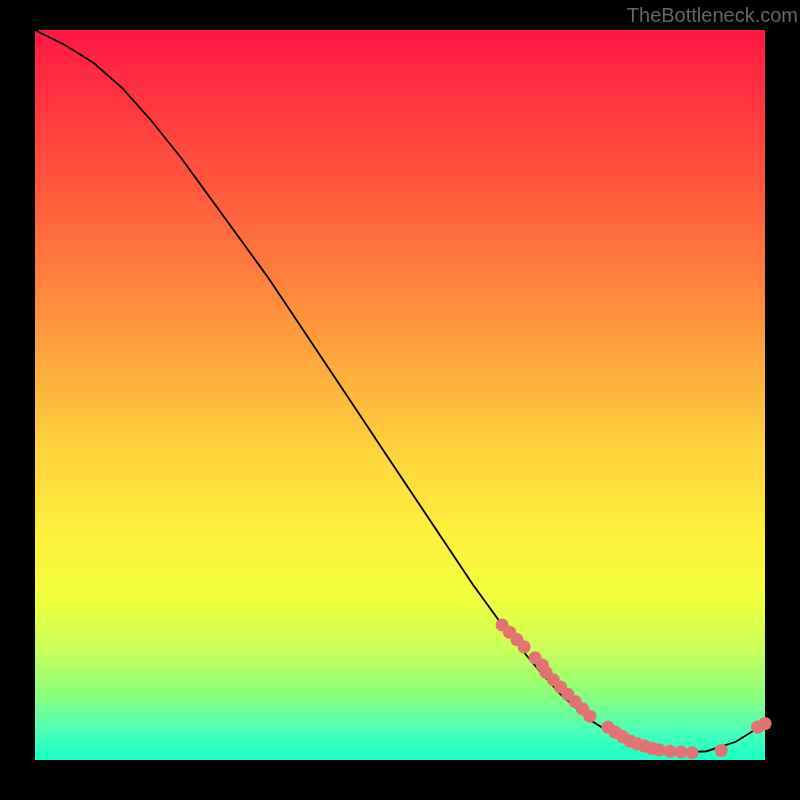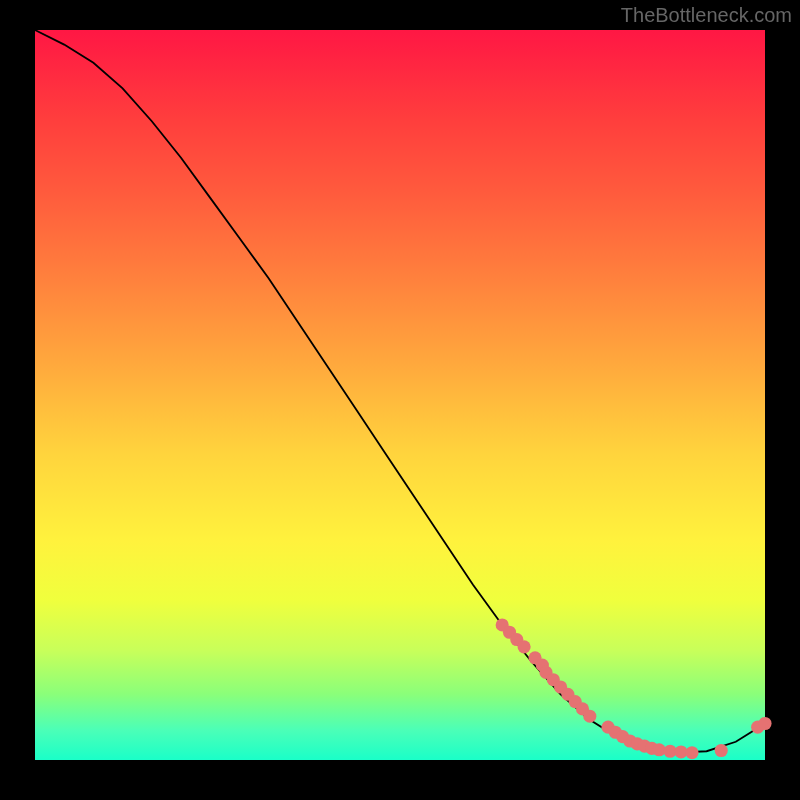--- a/index.html
+++ b/index.html
@@ -7,21 +7,21 @@
     width: 800px;
     height: 800px;
     background: #000;
     position: relative;
     font-family: Arial, sans-serif;
     overflow: hidden;
   }
   .watermark {
     position: absolute;
     top: 4px;
-    right: 8px;
+    right: 2px;
     color: #666;
     font-size: 20px;
     font-weight: normal;
     z-index: 10;
   }
   .plot-area {
     position: absolute;
     left: 35px;
     top: 30px;
     width: 730px;

